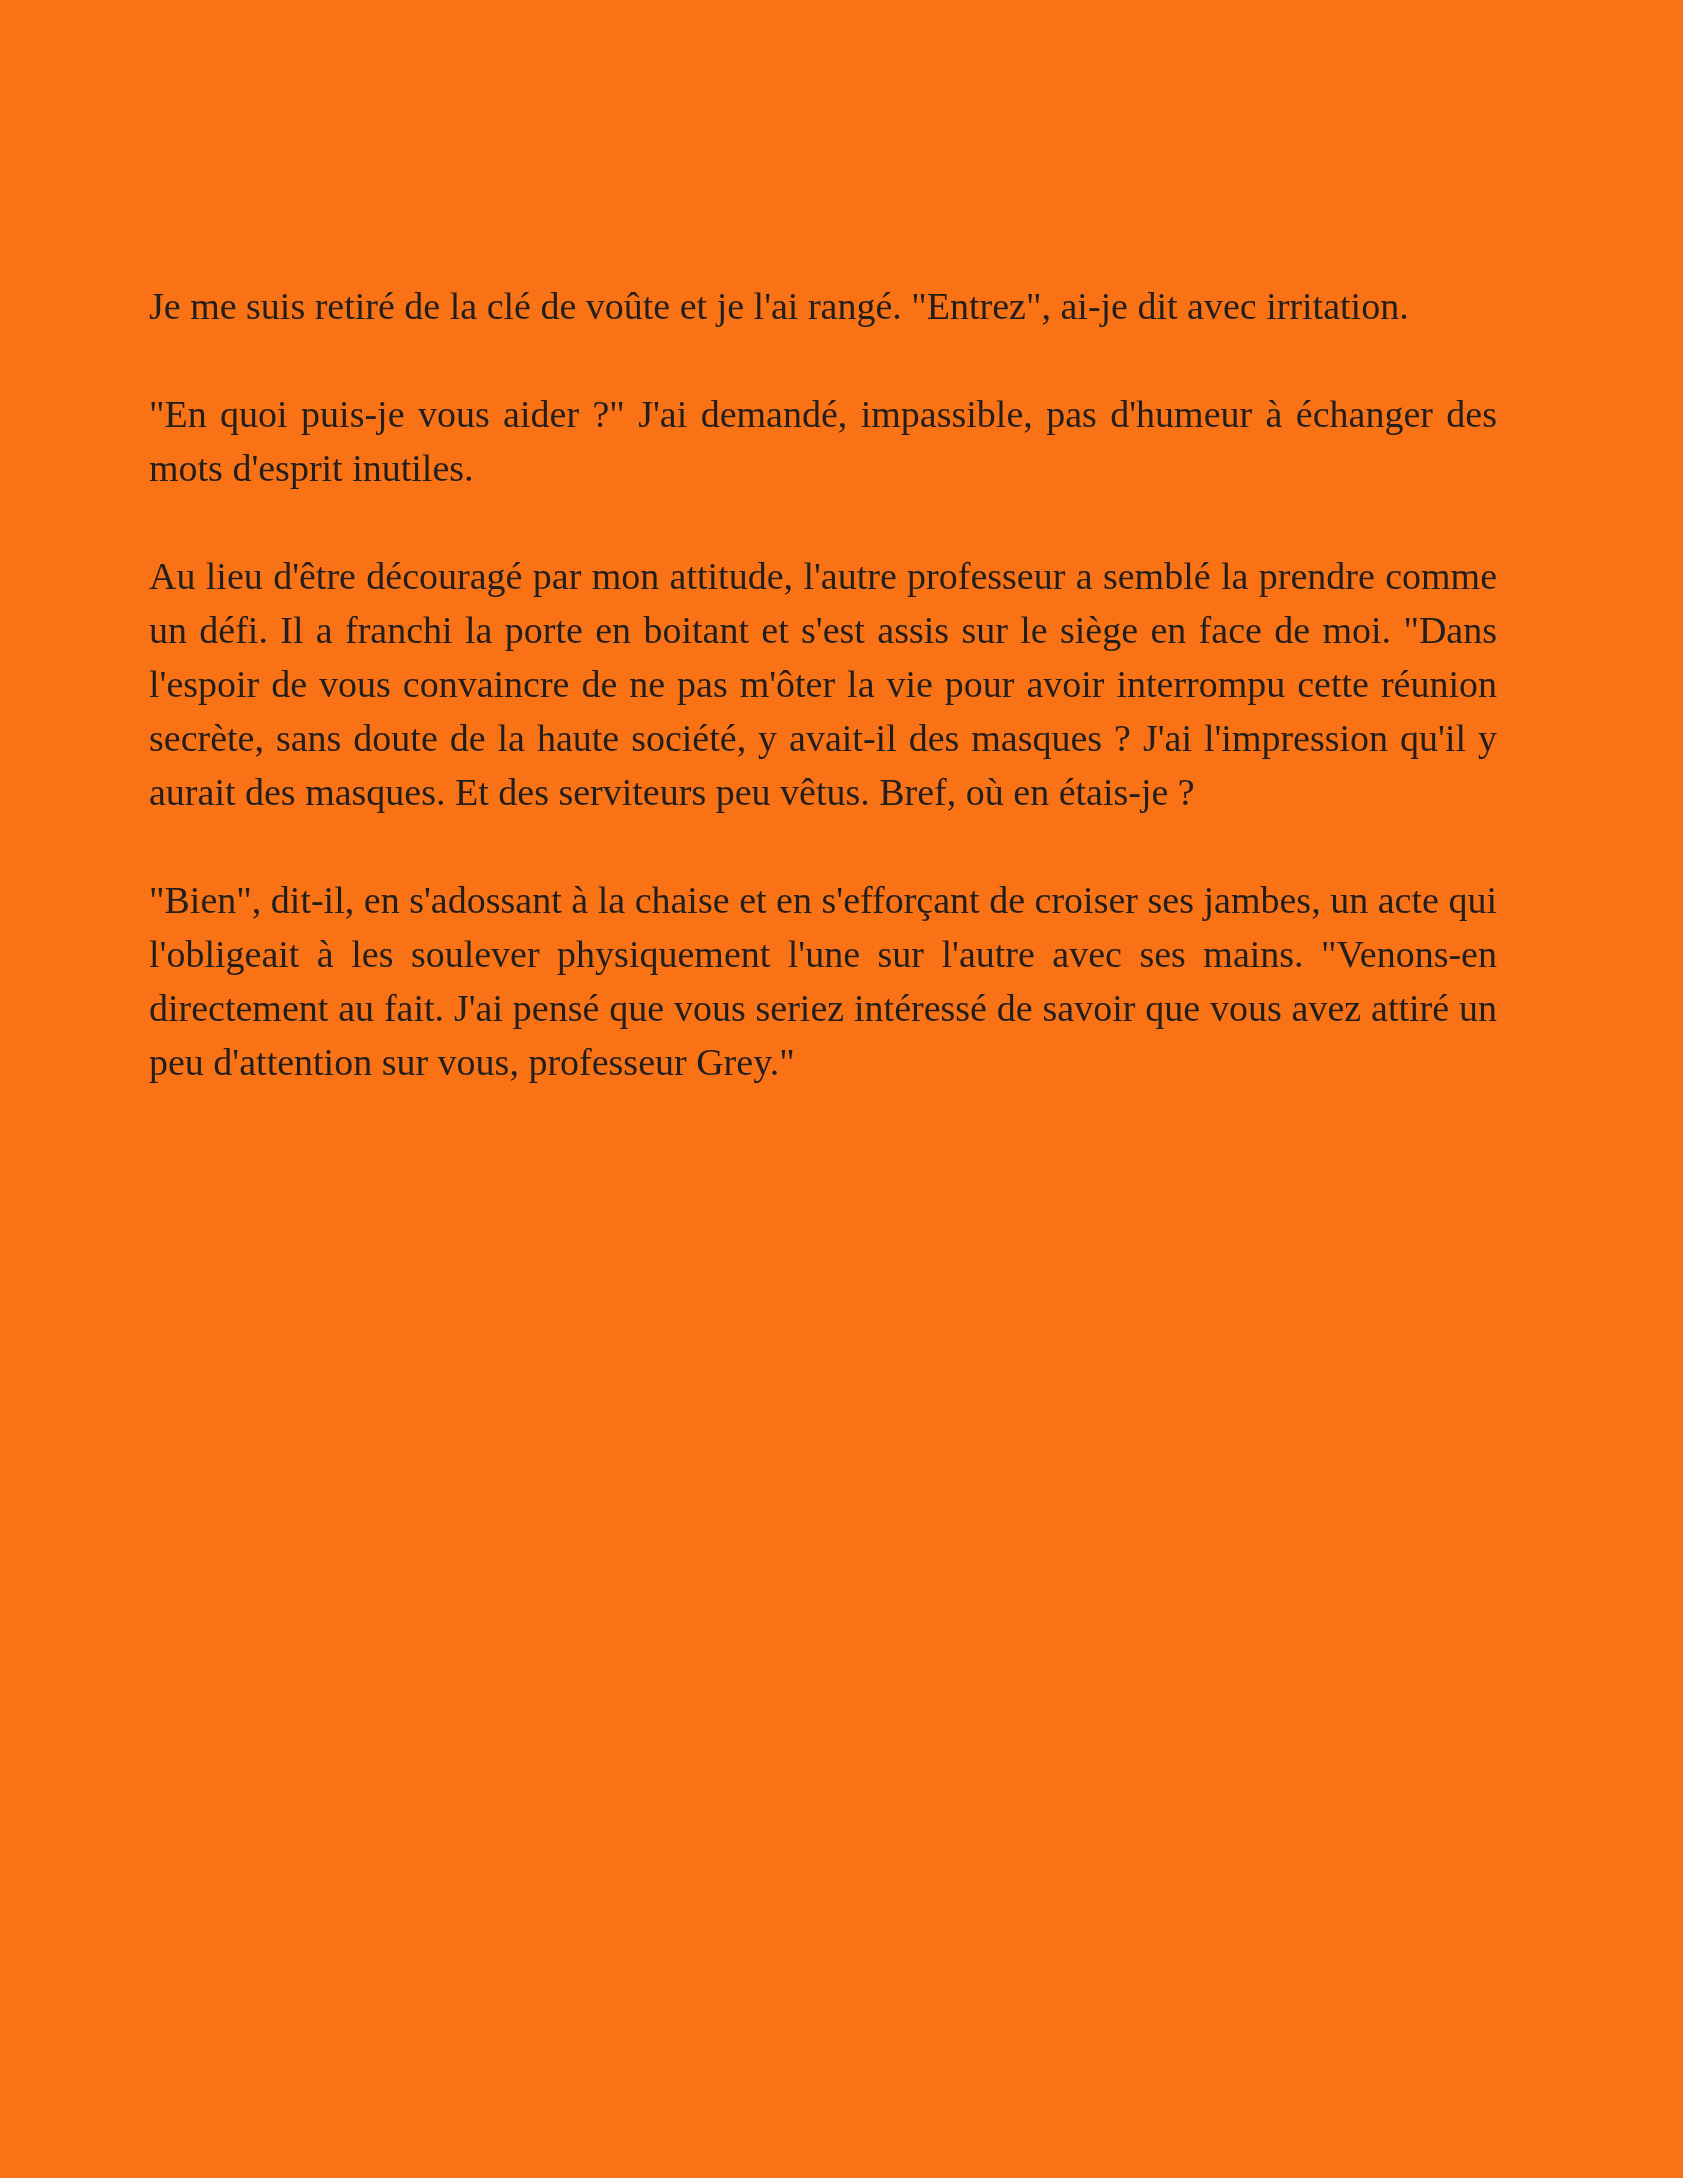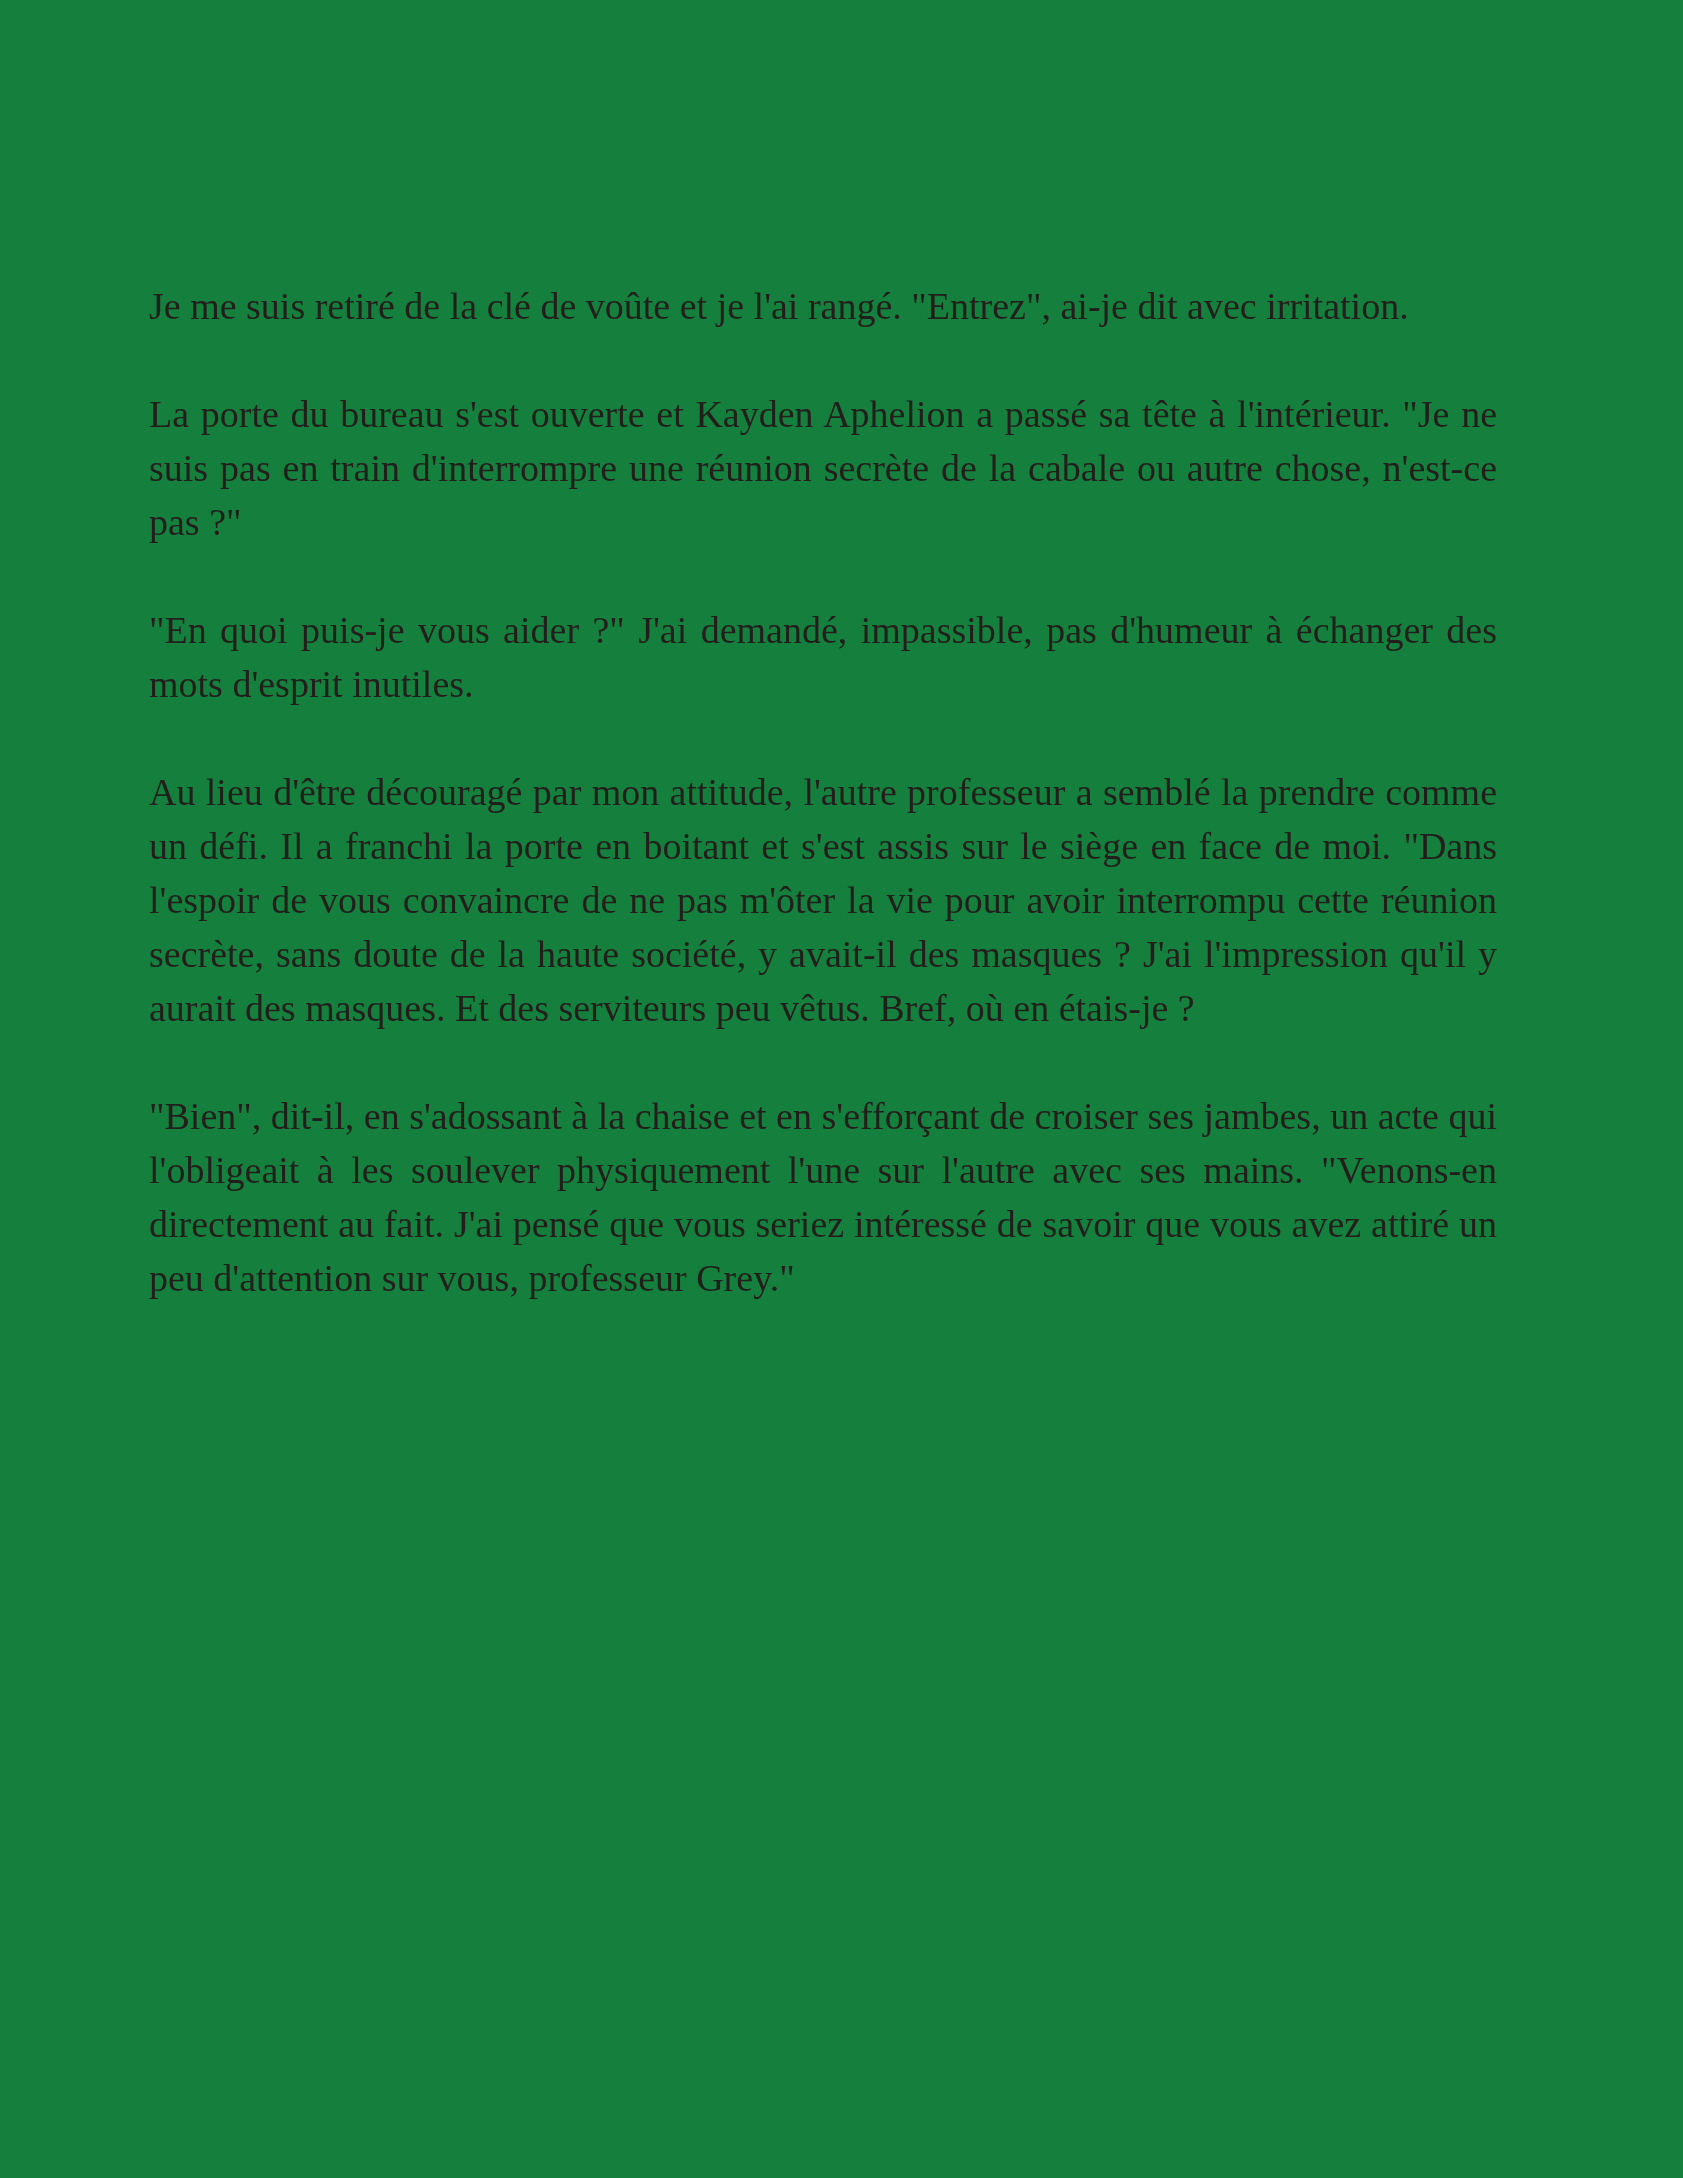--- a/index.html
+++ b/index.html
@@ -4,21 +4,21 @@
 <style>
   html, body {
     margin: 0;
     padding: 0;
     background: #ffffff;
   }
   .page {
     position: relative;
     width: 1683px;
     height: 2178px;
-    background: #15803d;
+    background: #f97316;
     overflow: hidden;
   }
   .text-block {
     position: absolute;
     top: 279px;
     left: 149px;
     width: 1348px;
   }
   .text-block p {
     margin: 0 0 54px 0;
@@ -29,19 +29,18 @@
     text-align: justify;
     text-justify: inter-word;
   }
 </style>
 </head>
 <body>
 
 <div class="page">
   <div class="text-block">
     <p>Je me suis retiré de la clé de voûte et je l'ai rangé. "Entrez", ai-je dit avec irritation.</p>
-    <p>La porte du bureau s'est ouverte et Kayden Aphelion a passé sa tête à l'intérieur. "Je ne suis pas en train d'interrompre une réunion secrète de la cabale ou autre chose, n'est-ce pas ?"</p>
     <p>"En quoi puis-je vous aider ?" J'ai demandé, impassible, pas d'humeur à échanger des mots d'esprit inutiles.</p>
     <p>Au lieu d'être découragé par mon attitude, l'autre professeur a semblé la prendre comme un défi. Il a franchi la porte en boitant et s'est assis sur le siège en face de moi. "Dans l'espoir de vous convaincre de ne pas m'ôter la vie pour avoir interrompu cette réunion secrète, sans doute de la haute société, y avait-il des masques ? J'ai l'impression qu'il y aurait des masques. Et des serviteurs peu vêtus. Bref, où en étais-je ?</p>
     <p>"Bien", dit-il, en s'adossant à la chaise et en s'efforçant de croiser ses jambes, un acte qui l'obligeait à les soulever physiquement l'une sur l'autre avec ses mains. "Venons-en directement au fait. J'ai pensé que vous seriez intéressé de savoir que vous avez attiré un peu d'attention sur vous, professeur Grey."</p>
   </div>
 </div>
 
 
 </body></html>

